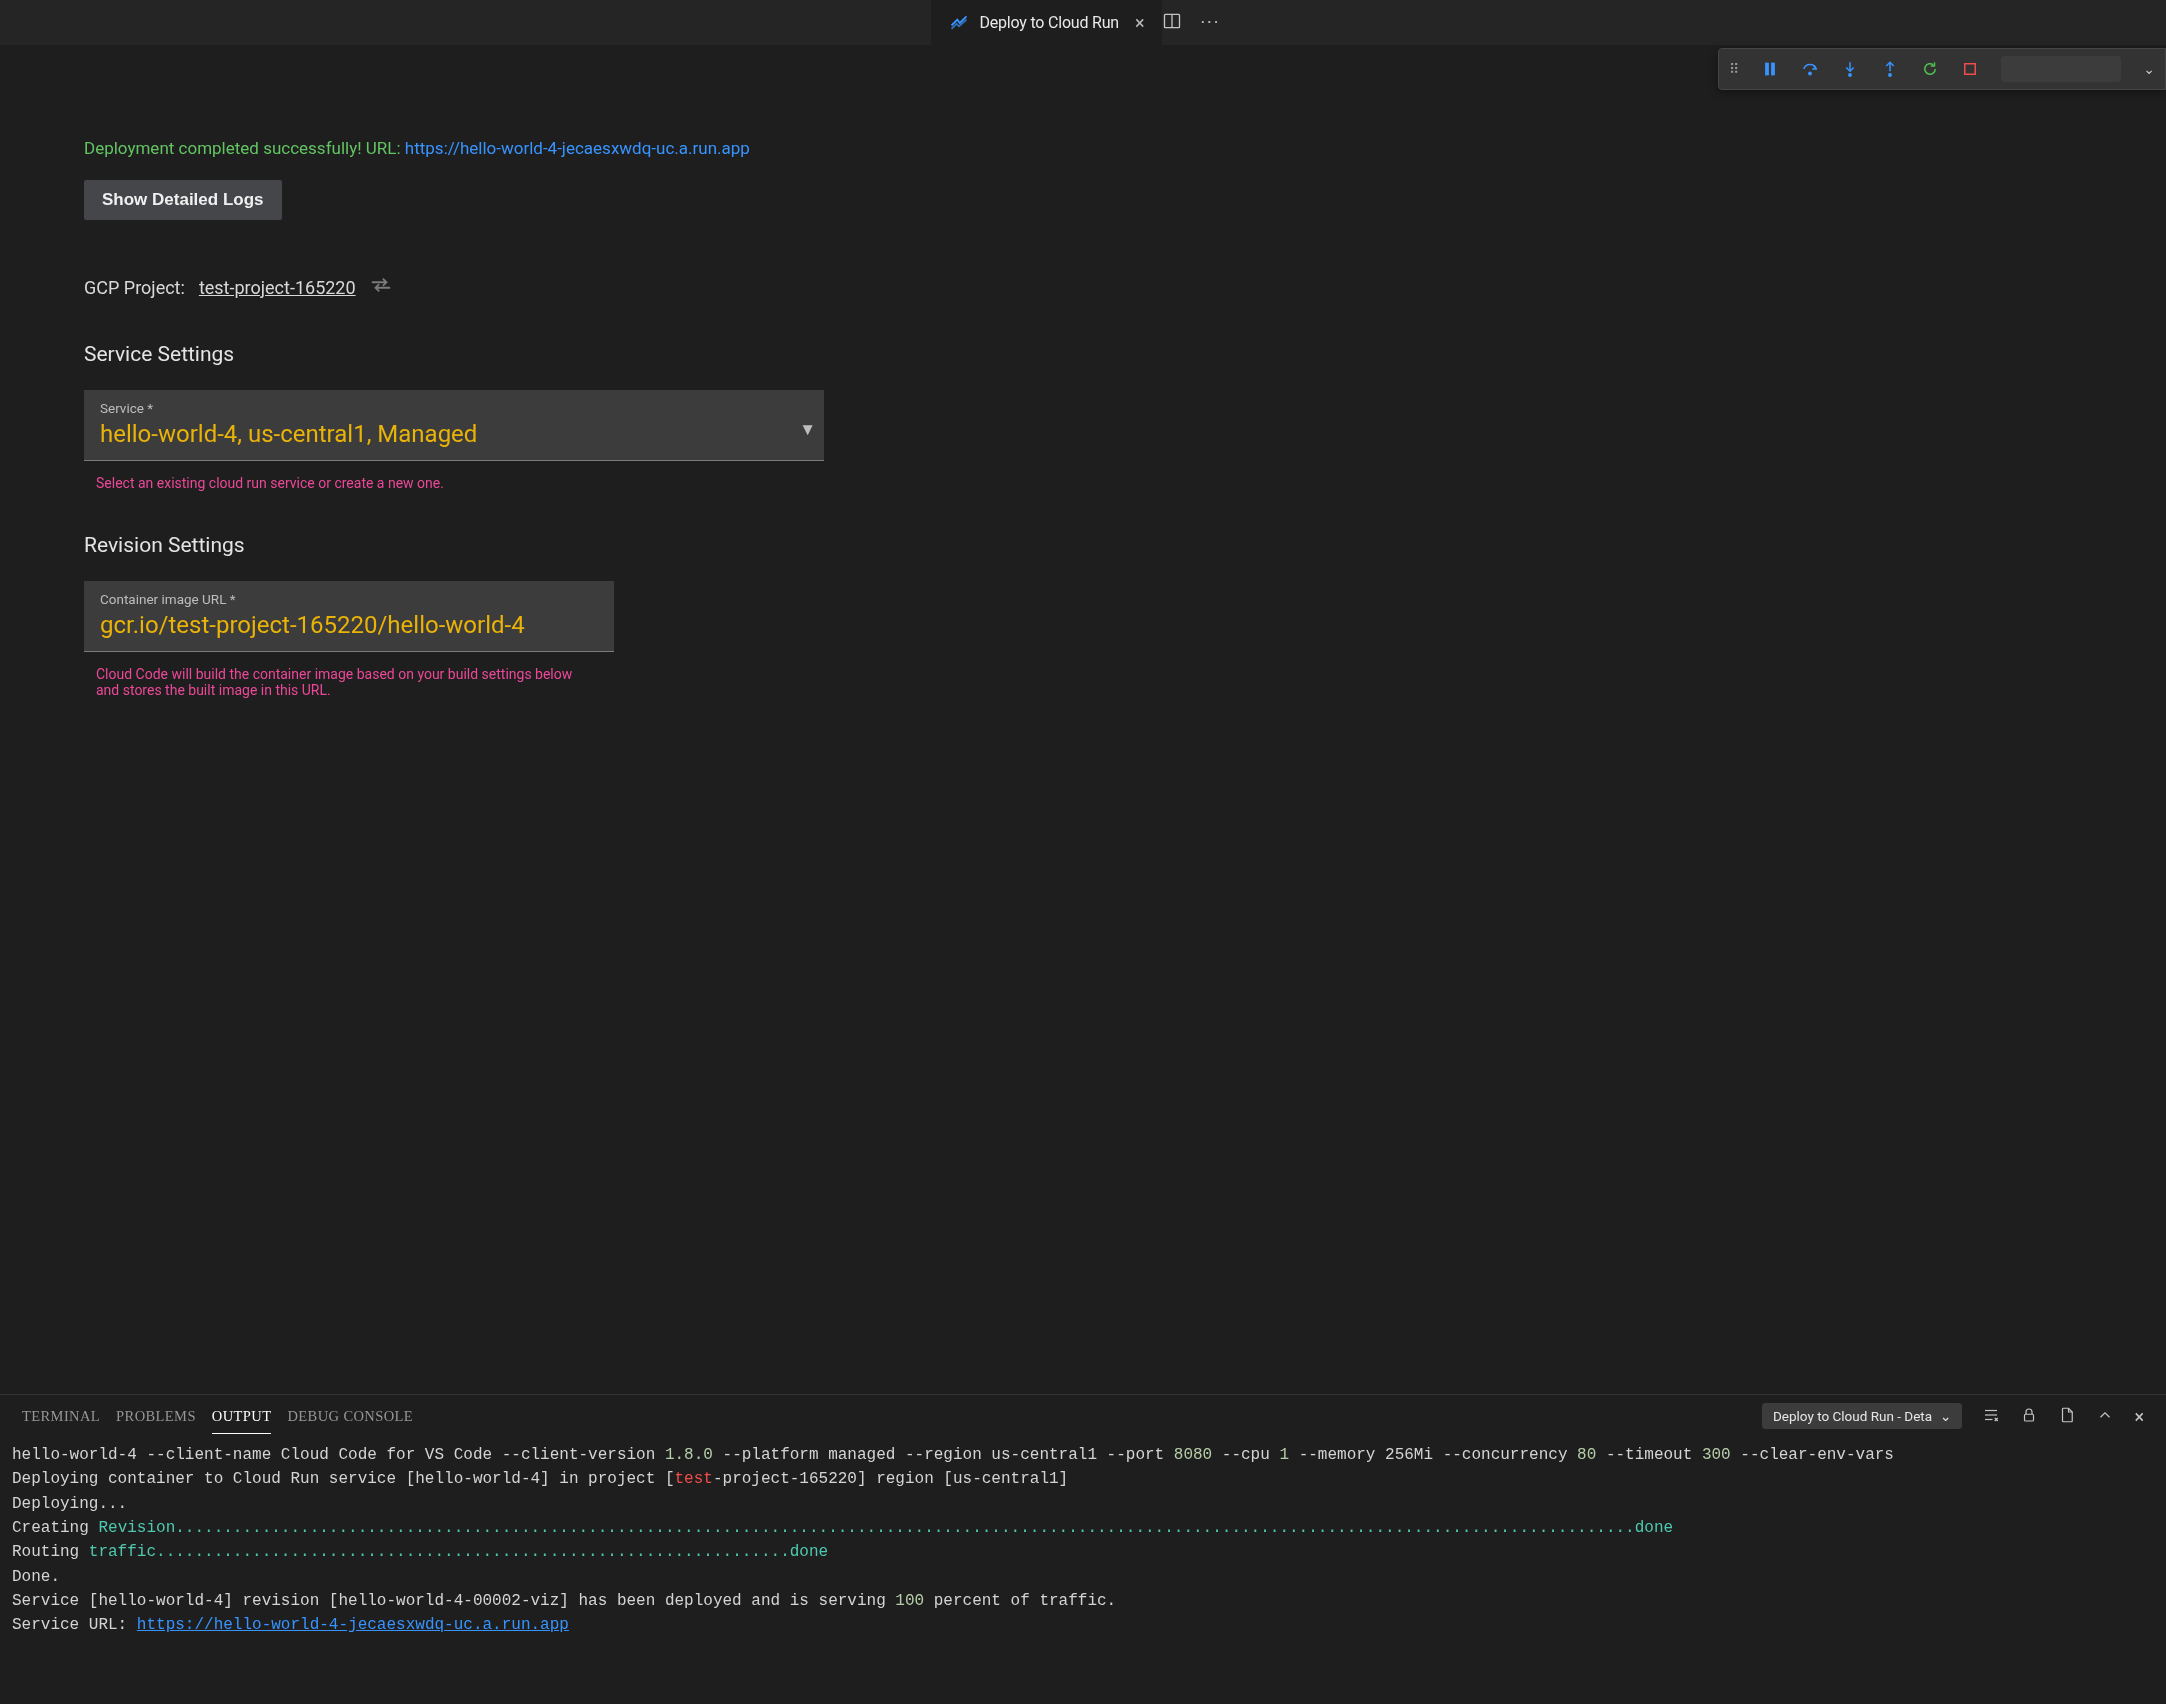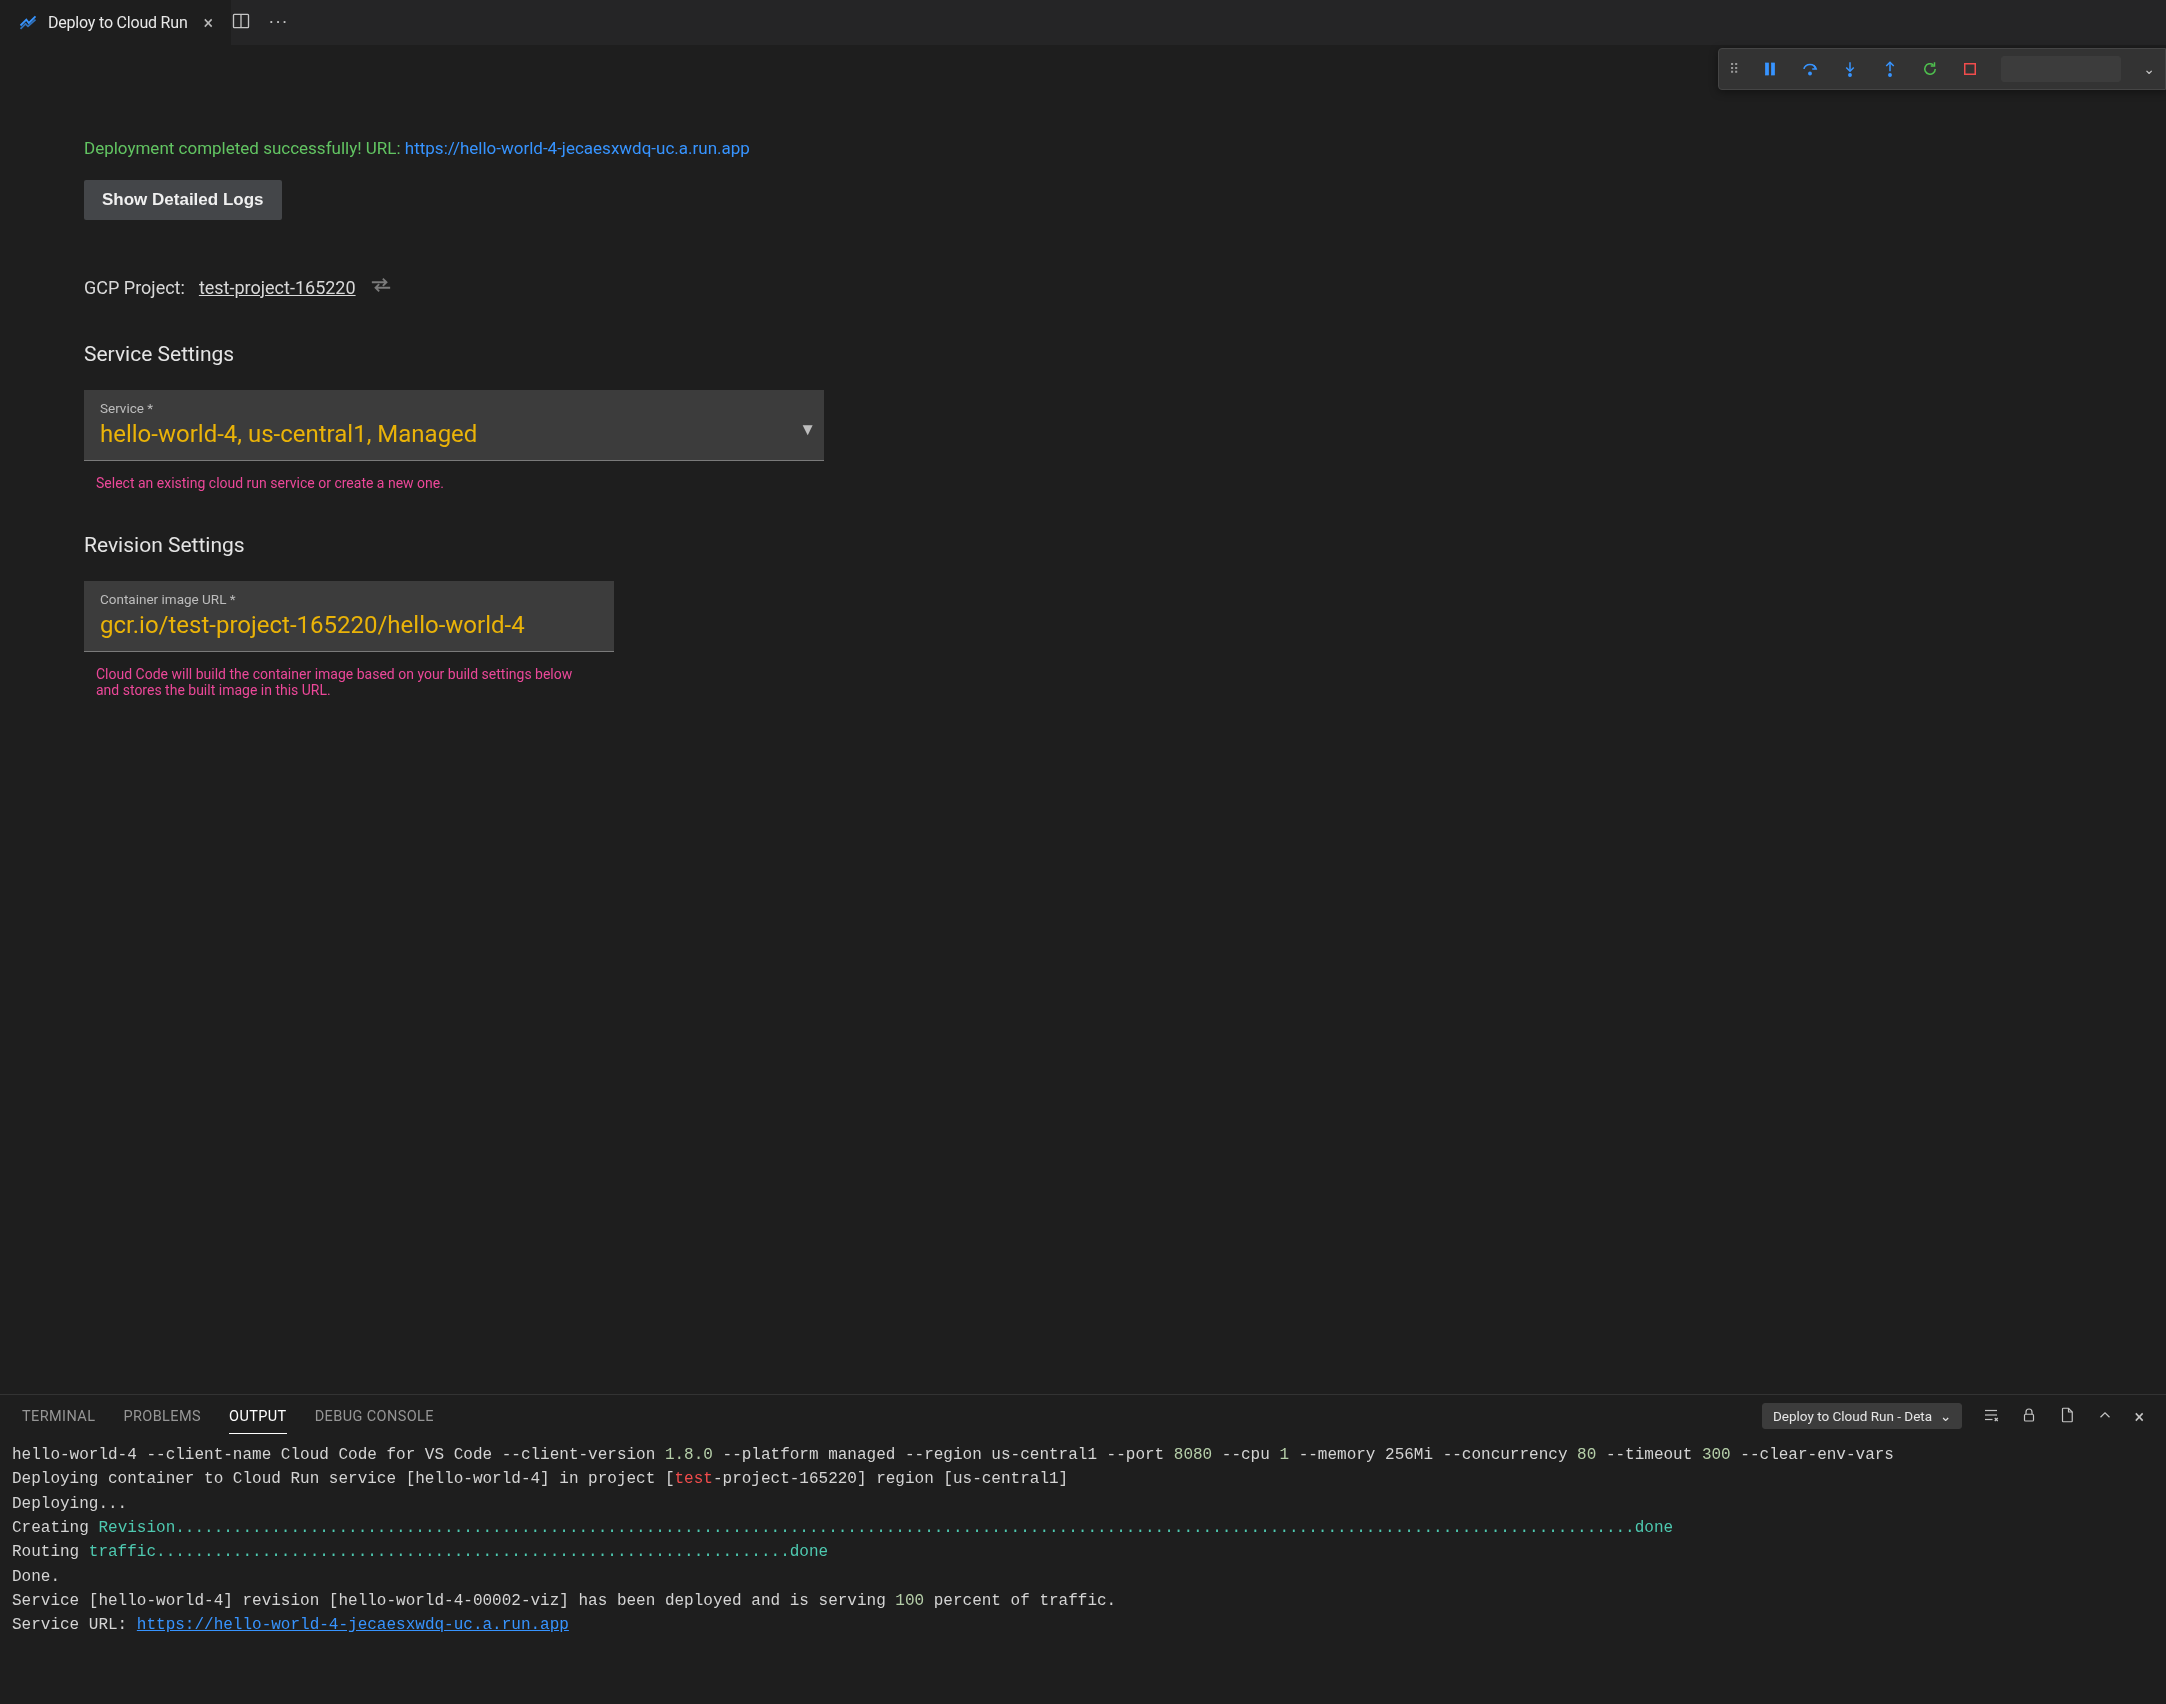--- a/index.html
+++ b/index.html
@@ -11,21 +11,21 @@
     font-size: 14px;
     overflow: hidden;
   }
 
   
   .tab-bar {
     height: 46px;
     background: #252526;
     display: flex;
     align-items: stretch;
-    justify-content: flex-start;
+    justify-content: center;
     border-bottom: 1px solid #1e1e1e;
   }
   .tab {
     display: flex;
     align-items: center;
     gap: 10px;
     background: #1e1e1e;
     padding: 0 18px 0 18px;
     color: #e8e8e8;
     font-size: 16px;
@@ -129,21 +129,21 @@
     background:#1e1e1e;
     border-top:1px solid #333;
   }
   .panel-tabs {
     display:flex;
     align-items:center;
     justify-content:space-between;
     padding:0 22px;
     height:42px;
   }
-  .panel-tabs-left { display:flex; gap:28px; }
+  .panel-tabs-left { display:flex; gap:16px;font-family:Liberation Serif, serif; }
   .panel-tab {
     color:#969696;
     font-size:14.5px;
     letter-spacing:0.4px;
     padding:10px 0 8px 0;
     cursor:pointer;
   }
   .panel-tab.active { color:#ffffff; border-bottom:1px solid #ffffff; }
   .panel-tabs-right { display:flex; align-items:center; gap:20px; }
   .output-select {

